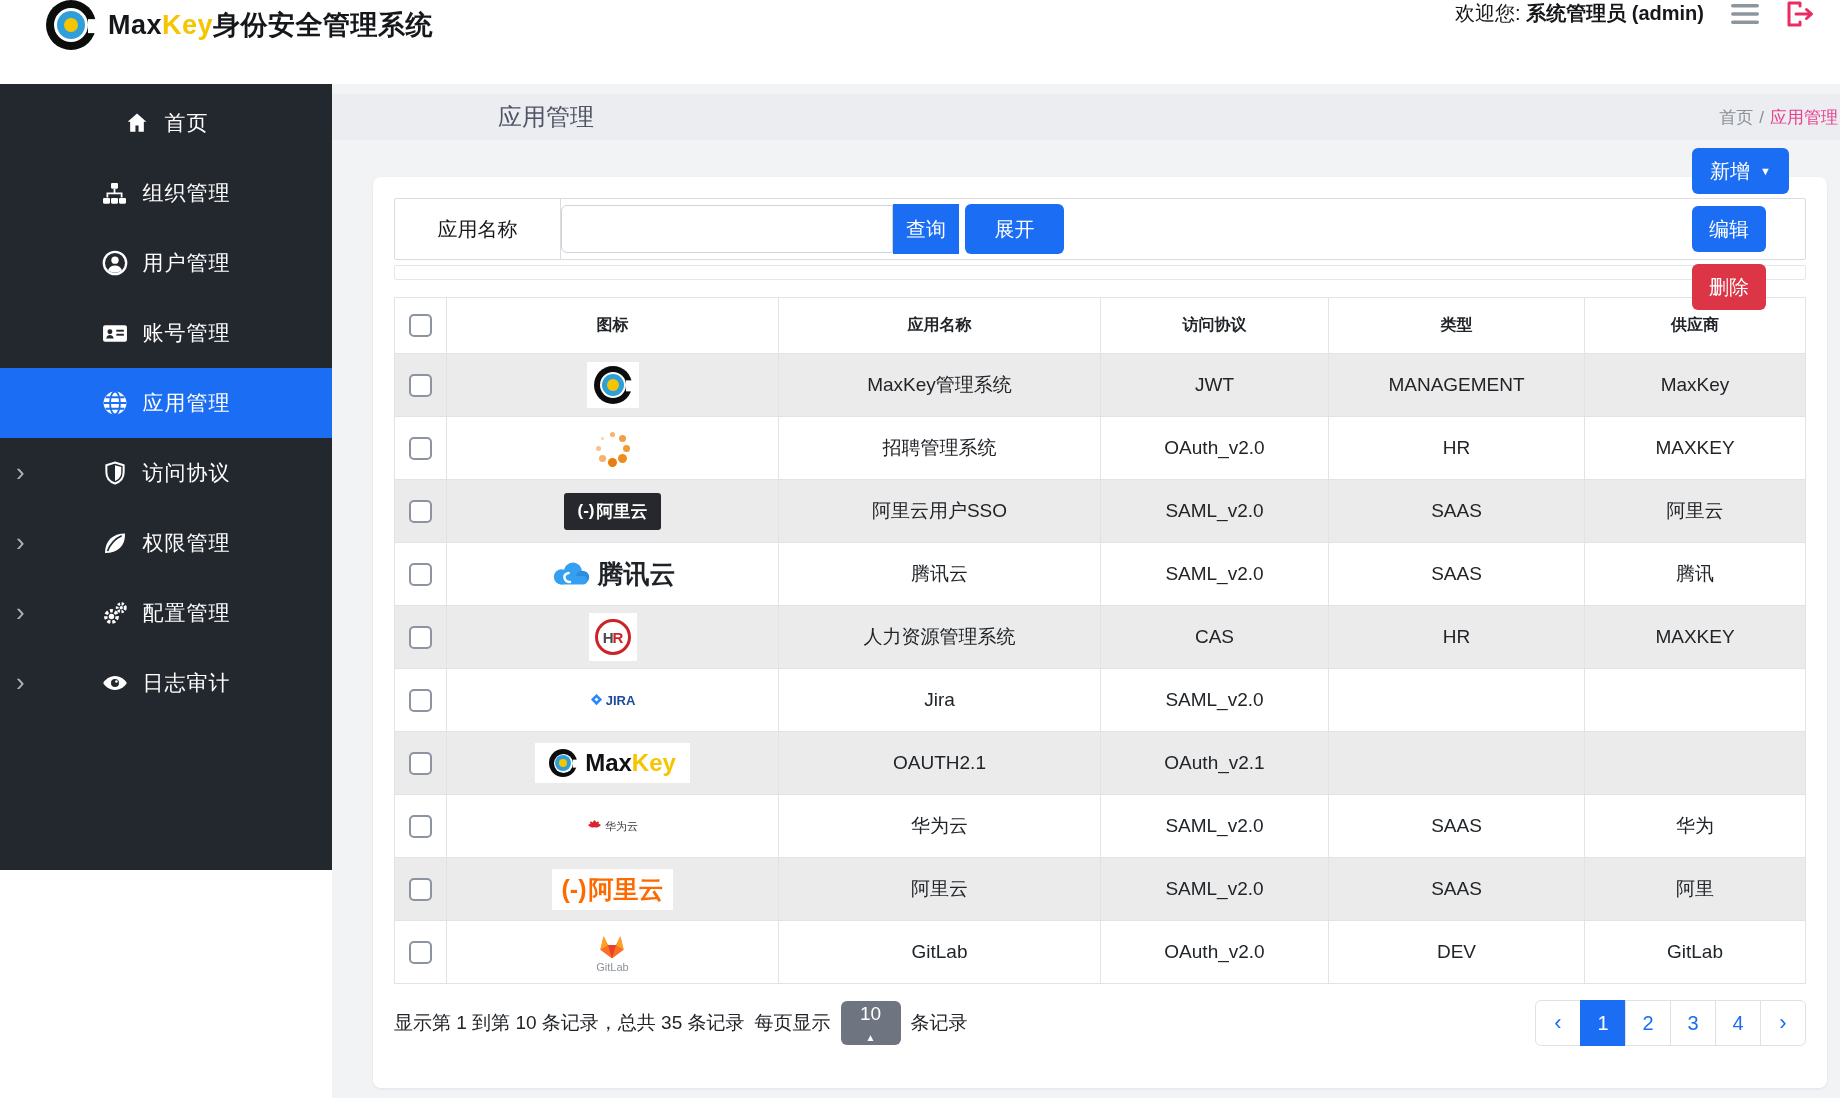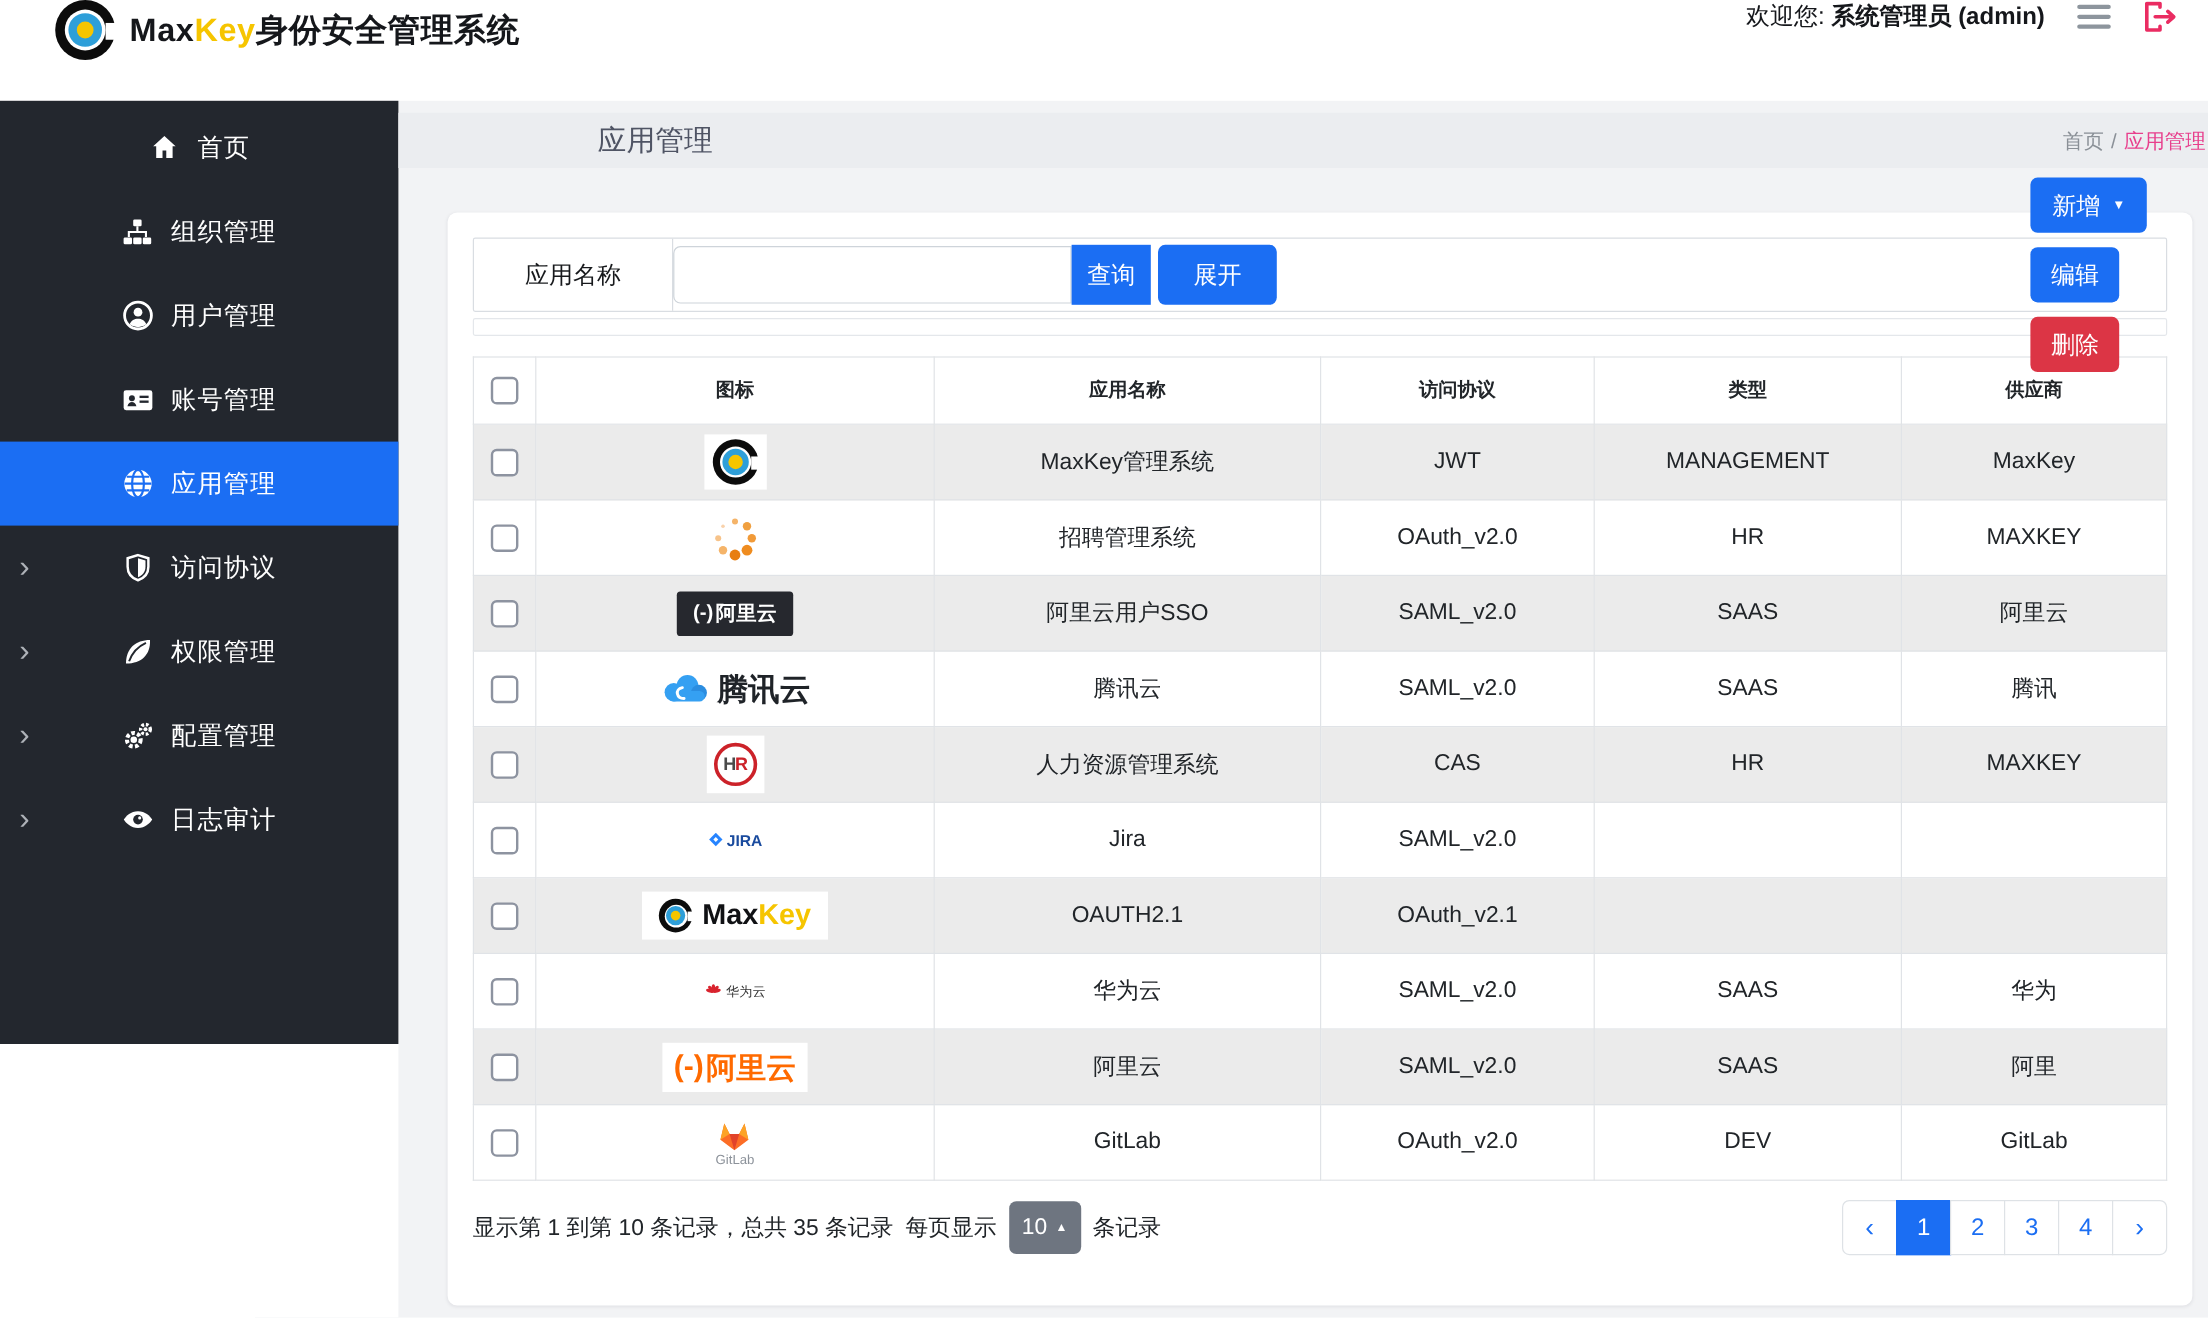--- a/index.html
+++ b/index.html
@@ -82,21 +82,21 @@
   .tencent { display:inline-flex; align-items:center; gap:6px; font-weight:bold; font-size:26px; color:#1f2328; }
   .jira { display:inline-flex; align-items:center; gap:3px; font-weight:bold; font-size:13px; color:#1a4b9e; background:#fff; padding:3px 6px; }
   .mk-row7 { display:inline-flex; align-items:center; gap:8px; background:#fff; padding:6px 14px; font-weight:bold; font-size:24px; }
   .mk-row7 .max { color:#101114; } .mk-row7 .key { color:#f6c500; }
   .huawei { display:inline-flex; align-items:center; gap:3px; font-size:11px; color:#333; background:#fff; padding:4px 6px; }
   .gitlab { display:inline-flex; flex-direction:column; align-items:center; gap:1px; font-size:11px; color:#8c929a; }
 
   
   .pager { display:flex; align-items:center; margin-top:16px; font-size:19px; }
   .pager-left { display:flex; align-items:center; gap:10px; }
-  .pagesize-btn { background:#6e7580; color:#fff; border:none; width:60px; height:44px; border-radius:6px; font-size:19px; display:inline-flex; align-items:center; justify-content:center; gap:7px; cursor:pointer; font-family:inherit; }
+  .pagesize-btn { background:#6e7580; color:#fff; border:none; width:60px; height:44px; border-radius:6px; font-size:19px; display:inline-flex; align-items:center; justify-content:center; gap:7px; cursor:pointer; font-family:inherit;flex-direction:column; }
   .pagesize-btn .caret { font-size:10px; }
   .page-group { margin-left:auto; display:flex; }
   .pg { min-width:46px; height:46px; background:#fff; border:1px solid #dee2e6; color:#1b6ef3; font-size:20px; display:flex; align-items:center; justify-content:center; cursor:pointer; margin-left:-1px; }
   .pg:first-child { border-radius:6px 0 0 6px; margin-left:0; }
   .pg:last-child { border-radius:0 6px 6px 0; }
   .pg.active { background:#1b6ef3; border-color:#1b6ef3; color:#fff; }
   .pg.nav { font-size:22px; color:#1b6ef3; }
 
   svg { display:block; }
 </style>

